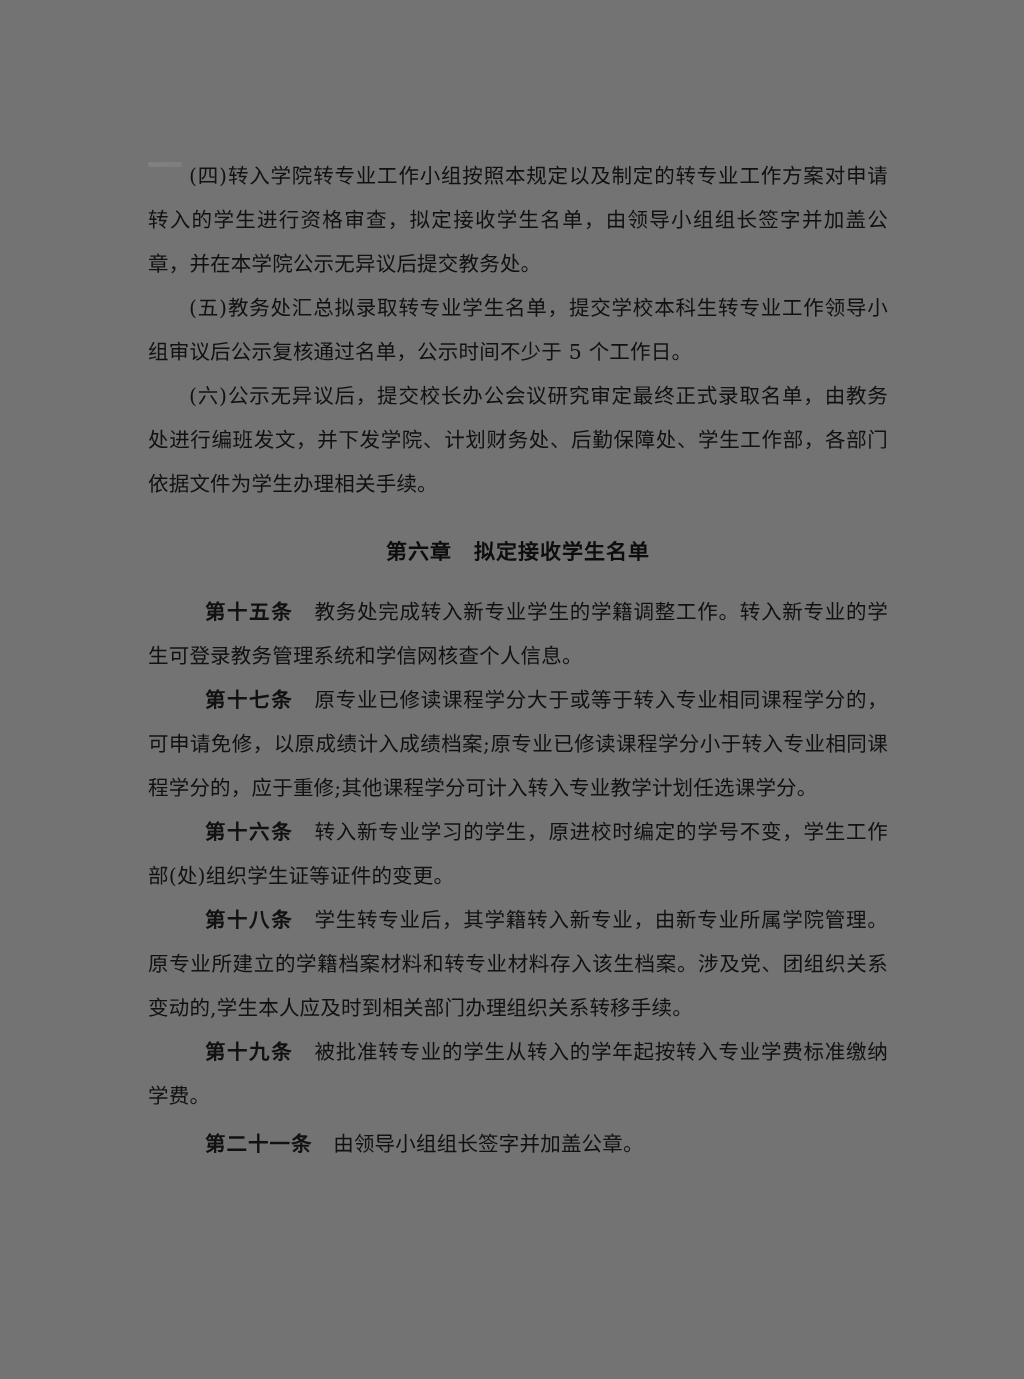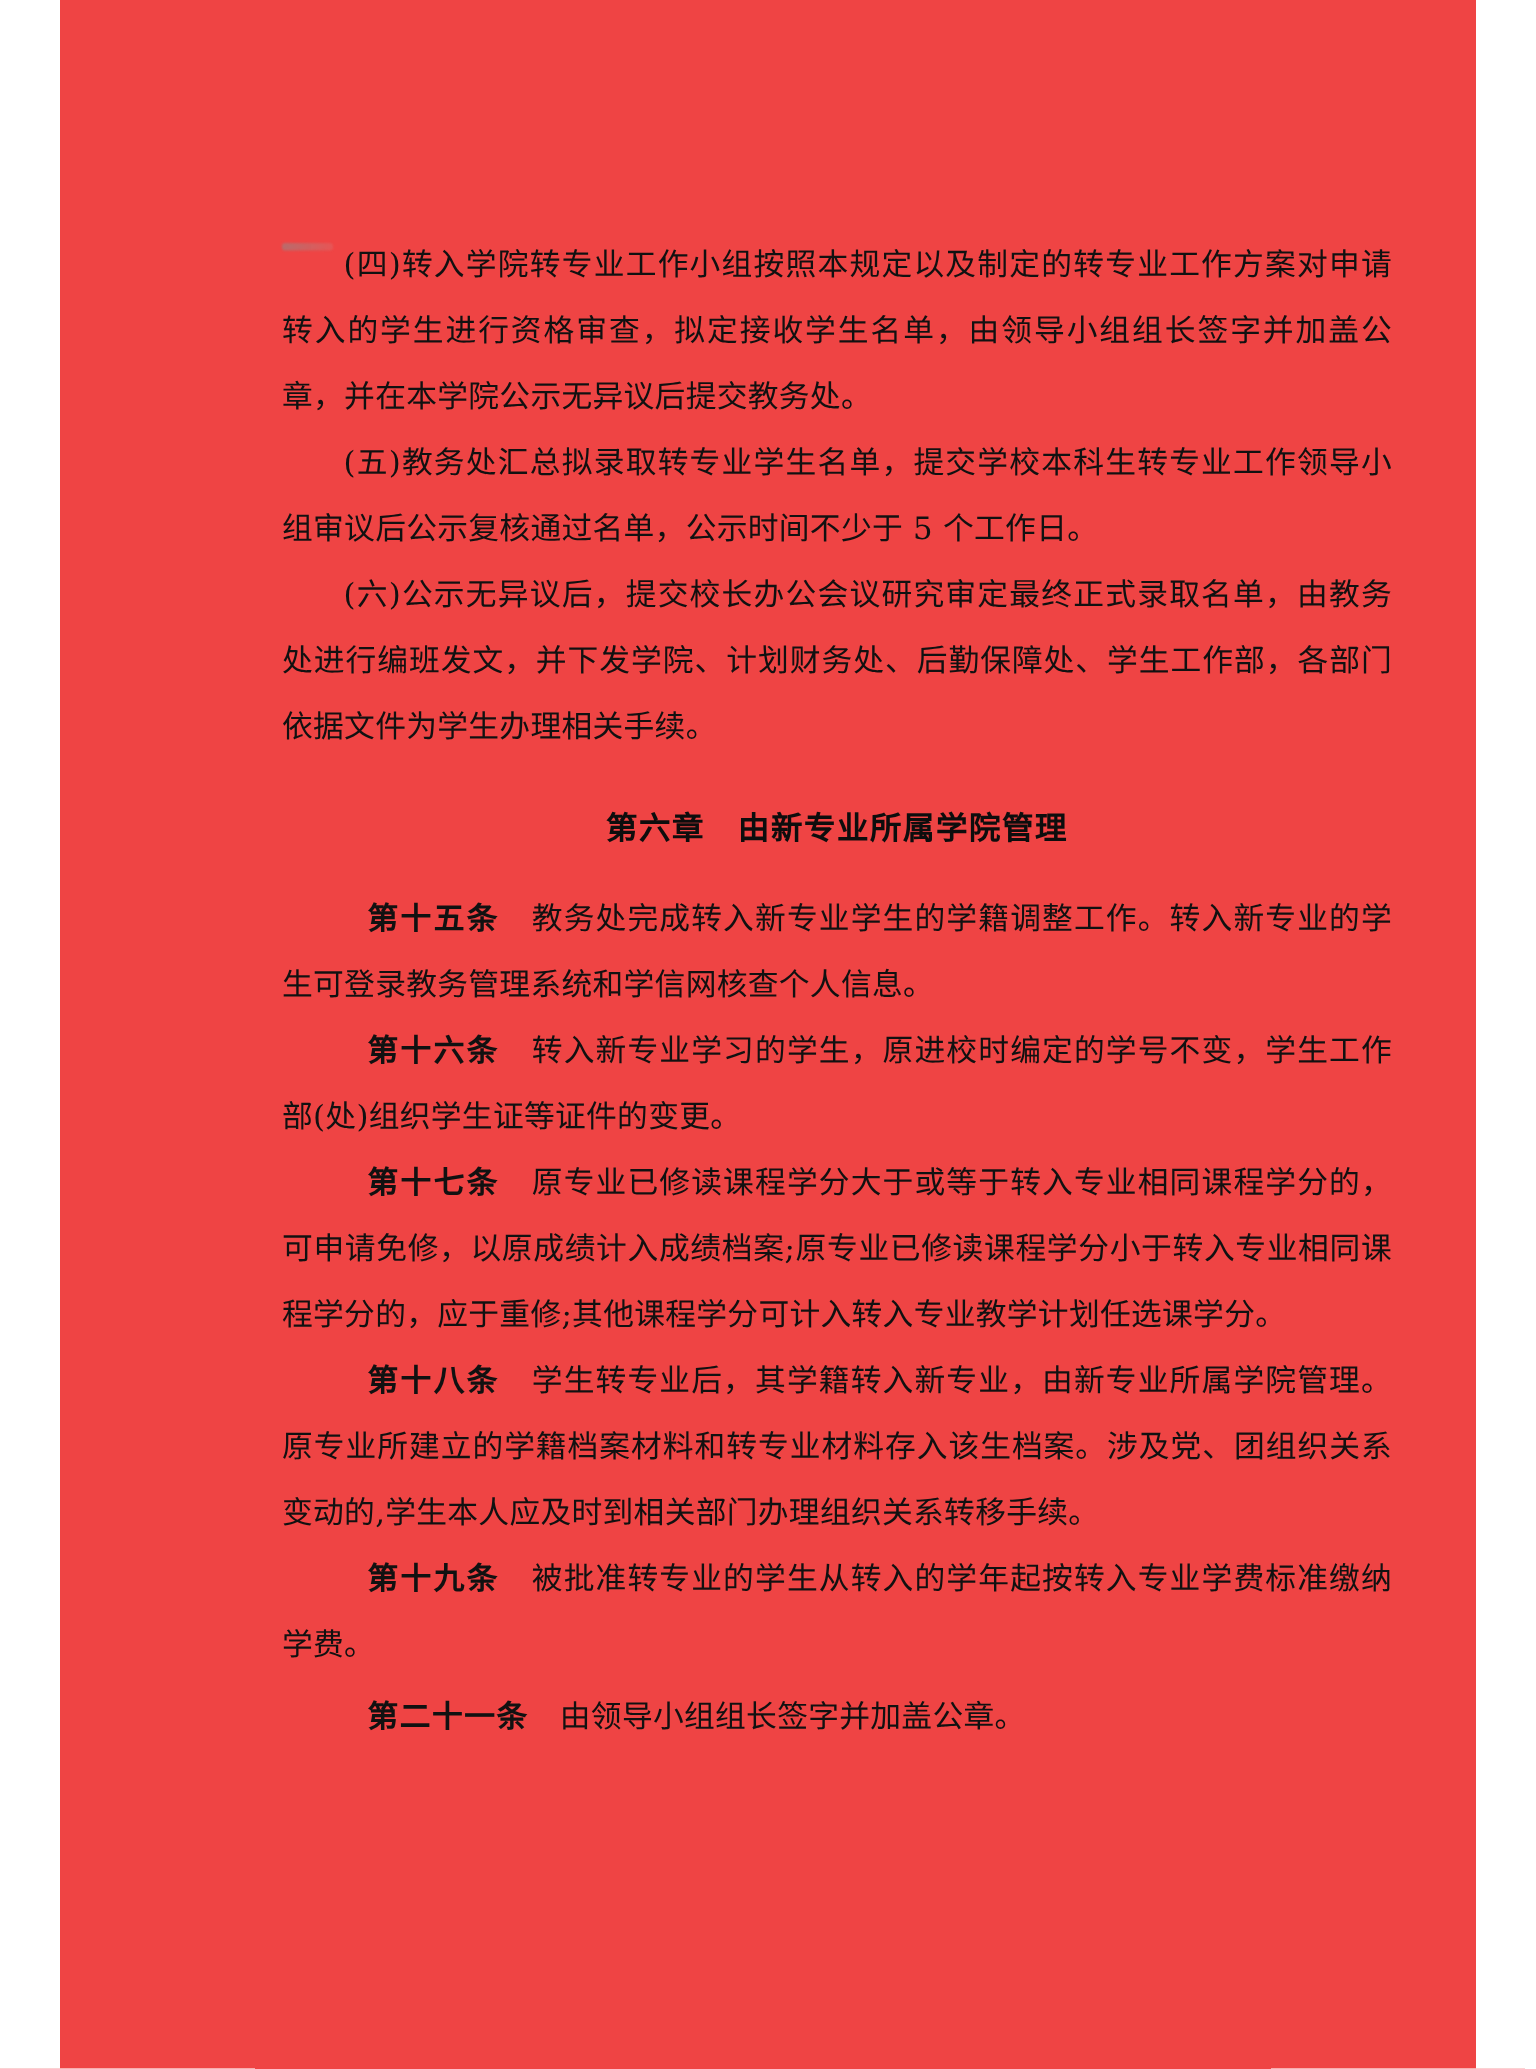--- a/index.html
+++ b/index.html
@@ -2,24 +2,24 @@
 <html lang="zh-CN"><head>
 <meta charset="utf-8">
 <style>
   html, body {
     margin: 0;
     padding: 0;
     background: #ffffff;
   }
   .page {
     position: relative;
-    width: 944px;
+    width: 1024px;
     height: 1379px;
     margin: 0 auto;
-    background: #ef4444;
+    background: #737373;
     overflow: hidden;
   }
   .content {
     position: absolute;
     left: 148px;
     top: 150px;
     width: 740px;
   }
   .doc-text {
     font-family: "DejaVu Serif", "Liberation Serif", serif;
@@ -69,26 +69,26 @@
   <div class="smudge"></div>
 
   <div class="content doc-text">
 
     <div class="section-block">
       <p class="para">(四)转入学院转专业工作小组按照本规定以及制定的转专业工作方案对申请转入的学生进行资格审查，拟定接收学生名单，由领导小组组长签字并加盖公章，并在本学院公示无异议后提交教务处。</p>
       <p class="para">(五)教务处汇总拟录取转专业学生名单，提交学校本科生转专业工作领导小组审议后公示复核通过名单，公示时间不少于 5 个工作日。</p>
       <p class="para">(六)公示无异议后，提交校长办公会议研究审定最终正式录取名单，由教务处进行编班发文，并下发学院、计划财务处、后勤保障处、学生工作部，各部门依据文件为学生办理相关手续。</p>
     </div>
 
-    <h2 class="chapter">第六章　由新专业所属学院管理</h2>
+    <h2 class="chapter">第六章　拟定接收学生名单</h2>
 
     <div class="section-block">
       <p class="para"><span class="artnum">第十五条</span>　<span>教务处完成转入新专业学生的学籍调整工作。转入新专业的学生可登录教务管理系统和学信网核查个人信息。</span></p>
+      <p class="para"><span class="artnum">第十七条</span>　<span>原专业已修读课程学分大于或等于转入专业相同课程学分的，可申请免修，以原成绩计入成绩档案;原专业已修读课程学分小于转入专业相同课程学分的，应于重修;其他课程学分可计入转入专业教学计划任选课学分。</span></p>
       <p class="para"><span class="artnum">第十六条</span>　<span>转入新专业学习的学生，原进校时编定的学号不变，学生工作部(处)组织学生证等证件的变更。</span></p>
-      <p class="para"><span class="artnum">第十七条</span>　<span>原专业已修读课程学分大于或等于转入专业相同课程学分的，可申请免修，以原成绩计入成绩档案;原专业已修读课程学分小于转入专业相同课程学分的，应于重修;其他课程学分可计入转入专业教学计划任选课学分。</span></p>
       <p class="para"><span class="artnum">第十八条</span>　<span>学生转专业后，其学籍转入新专业，由新专业所属学院管理。原专业所建立的学籍档案材料和转专业材料存入该生档案。涉及党、团组织关系变动的,学生本人应及时到相关部门办理组织关系转移手续。</span></p>
       <p class="para"><span class="artnum">第十九条</span>　<span>被批准转专业的学生从转入的学年起按转入专业学费标准缴纳学费。</span></p>
     </div>
 
 
     <div class="section-block">
       <p class="para"><span class="artnum">第二十一条</span>　<span>由领导小组组长签字并加盖公章。</span></p>
     </div>
 
   </div>

